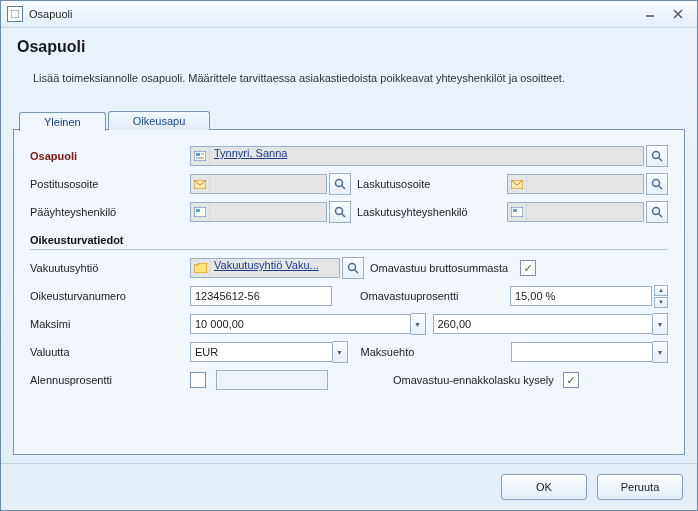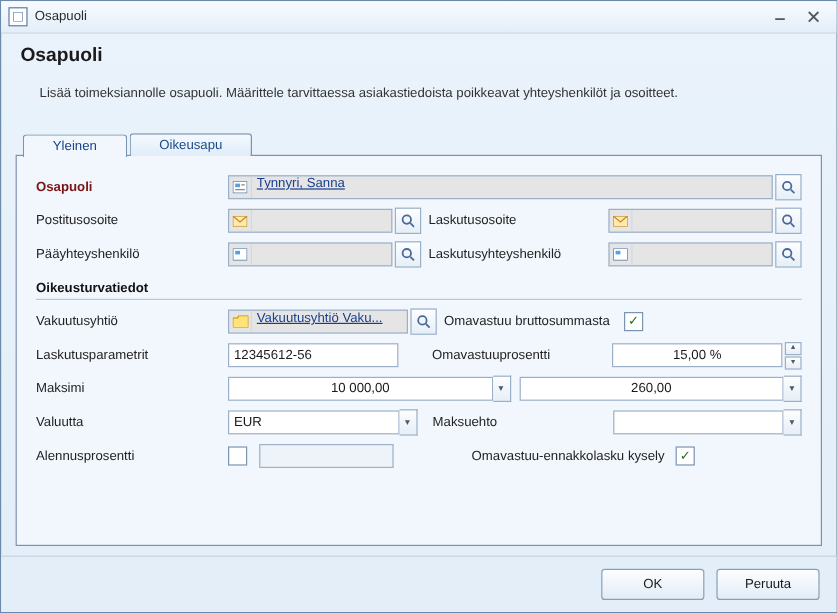--- a/index.html
+++ b/index.html
@@ -21,21 +21,21 @@
 .lbl{width:160px;color:#222}
 .lbl.bold{font-weight:bold;color:#7a1515}
 .section{font-weight:bold;margin-top:10px;margin-bottom:6px;color:#111;border-bottom:1px solid #b8c6d6;padding-bottom:3px}
 .field{display:flex;align-items:flex-start;height:20px;border:1px solid #9ab0c8;background:#e5e5e5;box-sizing:border-box}
 .field .ficon{width:18px;height:18px;display:flex;align-items:center;justify-content:center;border-right:1px solid #d0dae5}
 .field .fval{flex:1;padding:0 4px;white-space:nowrap;overflow:hidden;text-overflow:ellipsis}
 .field .fval.link{color:#1a3e8c;text-decoration:underline;cursor:default}
 .searchbtn{width:20px;height:20px;border:1px solid #9ab0c8;background:linear-gradient(#fdfeff,#e6eef7);display:flex;align-items:center;justify-content:center;margin-left:2px;cursor:default}
 .col1{width:160px}
 .lbl2{width:150px;color:#222;padding-left:6px}
-.input-like{height:20px;border:1px solid #9ab0c8;background:#fff;box-sizing:border-box;padding:0 4px;display:flex;align-items:center;justify-content:center}
+.input-like{height:20px;border:1px solid #9ab0c8;background:#fff;box-sizing:border-box;padding:0 4px;display:flex;align-items:center;justify-content:flex-start}
 .input-like.left{justify-content:flex-start}
 .spin{display:flex;flex-direction:column;width:14px;margin-left:2px}
 .spin .sbtn{height:9px;border:1px solid #9ab0c8;background:linear-gradient(#fdfeff,#e6eef7);display:flex;align-items:center;justify-content:center;font-size:6px;color:#4a5a70;cursor:default}
 .spin .sbtn+.sbtn{margin-top:1px}
 .drop{width:14px;height:20px;border:1px solid #9ab0c8;border-left:none;background:linear-gradient(#fdfeff,#e6eef7);display:flex;align-items:center;justify-content:center;font-size:7px;color:#4a5a70;cursor:default}
 .check{width:14px;height:14px;border:1px solid #7a93b0;background:#fff;display:flex;align-items:center;justify-content:center;margin-right:4px}
 .check.on::after{content:"✓";font-size:11px;color:#2a6d2a;line-height:1}
 .footer{height:46px;border-top:1px solid #c3d2e3;display:flex;align-items:center;justify-content:flex-end;padding:0 14px;gap:10px;background:#e3eef9}
 .btn{min-width:84px;height:24px;border:1px solid #8aa0ba;background:linear-gradient(#fdfeff,#e2ecf6);border-radius:3px;display:flex;align-items:center;justify-content:center;cursor:default}
 .dense-input{height:18px;border:1px solid #9ab0c8;background:#eef3f9}
@@ -188,21 +188,21 @@
               <line x1="8" y1="8" x2="11" y2="11" stroke="#4a6a9a" stroke-width="1.5"></line>
             </svg>
           </div>
         <div class="lbl2">Omavastuu bruttosummasta</div>
         <div style="flex:1;display:flex">
           <span class="check on"></span>
         </div>
       </div>
 
       <div class="row">
-        <div class="lbl col1">Laskutusparametrit</div>
+        <div class="lbl col1">Oikeusturvanumero</div>
         <div class="input-like left" style="flex:1">
             <span>12345612-56</span>
           </div>
         <div style="width:22px"></div>
         <div class="lbl2">Omavastuuprosentti</div>
         <div class="input-like" style="flex:1">
             <span>15,00 %</span>
           </div>
         <div class="spin">
           <div class="sbtn">▲</div>

